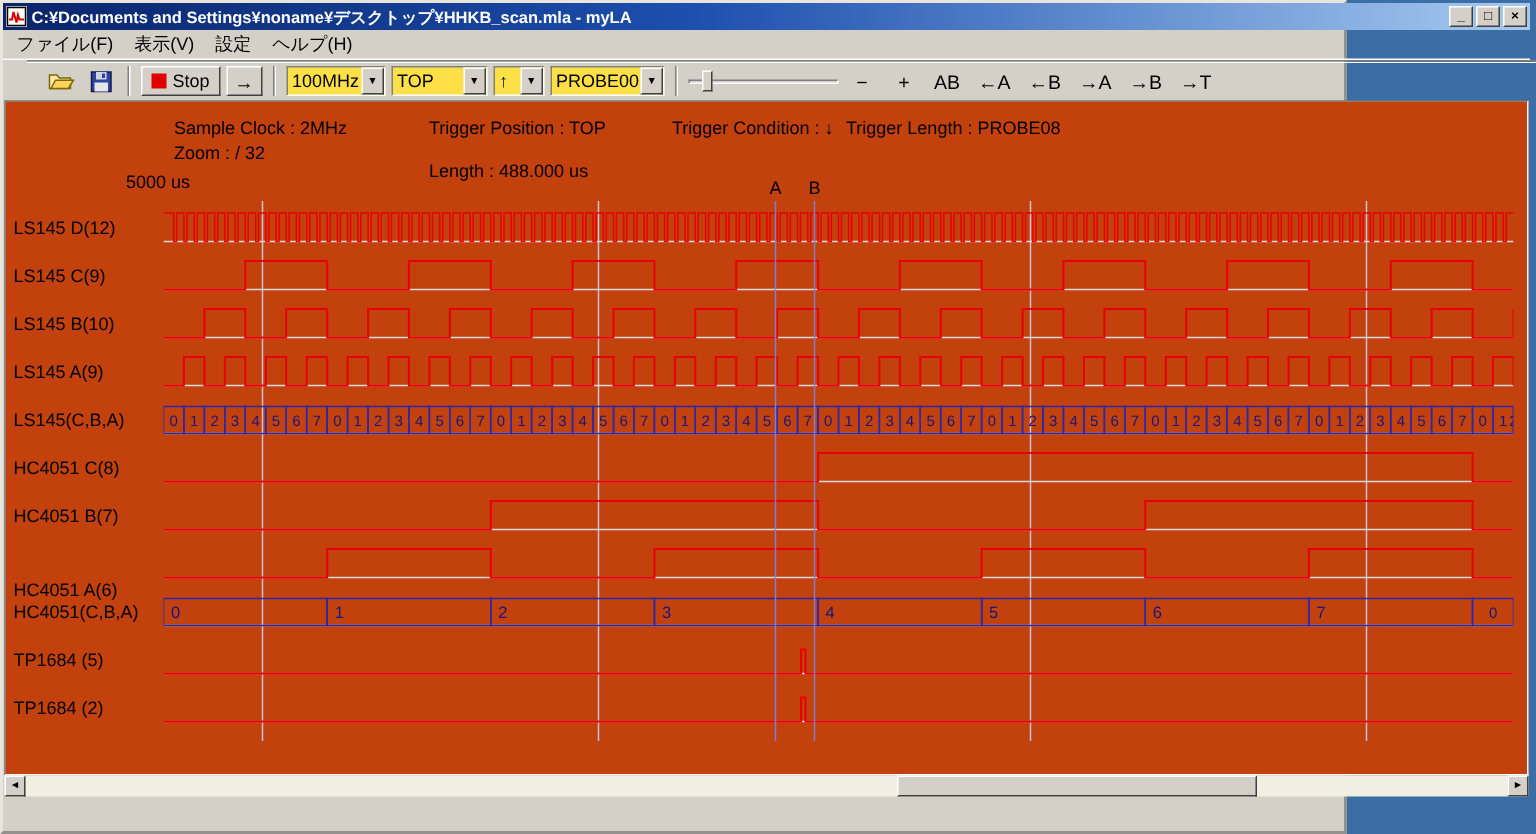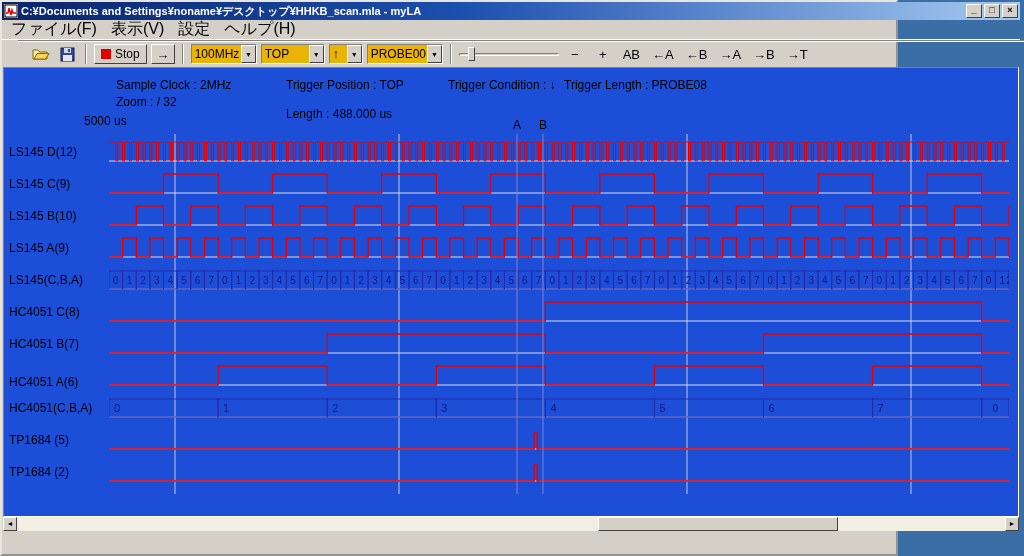--- a/index.html
+++ b/index.html
@@ -15,51 +15,51 @@
   .app-icon { width:14px; height:14px; margin-right:3px; flex:0 0 auto; }
   .title-text { color:#fff; font-size:11px; font-weight:bold; white-space:nowrap;
                 overflow:hidden; flex:1 1 auto; letter-spacing:0; }
   .winbtns { display:flex; gap:2px; flex:0 0 auto; }
   .winbtn { width:16px; height:14px; background:#d4d0c8;
             border:1px solid; border-color:#fff #404040 #404040 #fff;
             font-size:9px; line-height:11px; text-align:center; font-weight:bold; color:#000; }
 
   
   .menubar { position:absolute; top:18px; left:0; width:1018px; height:20px;
-             display:flex; align-items:center; font-size:16px; padding-left:2px;
+             display:flex; align-items:center; font-size:12px; padding-left:2px;
              border-bottom:1px solid #fff; }
   .menu-item { padding:2px 7px; color:#000; }
 
   
   .toolbar { position:absolute; top:38px; left:0; width:1018px; height:27px;
              display:flex; align-items:center; gap:4px; padding-left:12px;
              border-top:1px solid #808080; box-shadow:inset 0 1px 0 #fff; font-size:12px;margin-left:16px; }
   .tb-sep { width:2px; height:20px; border-left:1px solid #808080; border-right:1px solid #fff; margin:0 3px; }
   .icon-btn { width:22px; height:20px; background:transparent; border:1px solid transparent;
               display:flex; align-items:center; justify-content:center; }
   .stop-btn { height:20px; padding:0 6px; display:flex; align-items:center; gap:4px;
               background:#d4d0c8; border:1px solid; border-color:#fff #404040 #404040 #fff; font-size:12px; }
   .stop-square { width:10px; height:10px; background:#e00000; display:inline-block; }
   .tb-btn { min-width:24px; height:20px; background:#d4d0c8; border:1px solid transparent;
             font-size:13px; color:#000; text-align:center; padding:0 3px; }
   .run-btn { border:1px solid; border-color:#fff #404040 #404040 #fff; font-weight:bold; }
-  .combo { display:inline-flex; height:20px; background:#eab308; border:1px solid;
+  .combo { display:inline-flex; height:20px; background:#fde047; border:1px solid;
            border-color:#808080 #fff #fff #808080; align-items:stretch; }
   .combo-value { flex:1 1 auto; font-size:12px; padding:2px 3px; white-space:nowrap; overflow:hidden; }
   .combo-arrow { width:15px; background:#d4d0c8; border:1px solid; border-color:#fff #404040 #404040 #fff;
                  font-size:7px; display:flex; align-items:center; justify-content:center; color:#000; }
   .slider { position:relative; width:100px; height:20px; }
   .slider-track { position:absolute; left:0; right:0; top:9px; height:3px;
                   border:1px solid; border-color:#808080 #fff #fff #808080; }
   .slider-thumb { position:absolute; left:9px; top:3px; width:7px; height:14px;
                   background:#d4d0c8; border:1px solid; border-color:#fff #404040 #404040 #fff; }
 
   
   .content { position:absolute; top:65px; left:1px; width:1016px; height:450px;
-             background:#1d4ed8; border:1px solid; border-color:#808080 #fff #fff #808080; overflow:hidden; }
+             background:#c2410c; border:1px solid; border-color:#808080 #fff #fff #808080; overflow:hidden; }
   .info-text { position:absolute; font-size:12px; color:#000; white-space:nowrap; }
   .channel-label { position:absolute; left:5px; width:100px; height:16px;
                    font-size:12px; color:#000; white-space:nowrap; }
   .cursor-label { position:absolute; font-size:12px; color:#000; }
   #wave-svg { position:absolute; left:105px; top:66px; }
   #wave-svg text { font-family:"Liberation Sans", sans-serif; }
 
   
   .hscroll { position:absolute; top:515px; left:1px; width:1016px; height:14px;
              background:#f1efe2; }
@@ -167,21 +167,21 @@
     <span class="cursor-label" style="left:509px; top:50px">A</span>
     <span class="cursor-label" style="left:535px; top:50px">B</span>
 
     <span class="channel-label" style="top:77px">LS145 D(12)</span>
     <span class="channel-label" style="top:109px">LS145 C(9)</span>
     <span class="channel-label" style="top:141px">LS145 B(10)</span>
     <span class="channel-label" style="top:173px">LS145 A(9)</span>
     <span class="channel-label" style="top:205px">LS145(C,B,A)</span>
     <span class="channel-label" style="top:237px">HC4051 C(8)</span>
     <span class="channel-label" style="top:269px">HC4051 B(7)</span>
-    <span class="channel-label" style="top:307px">HC4051 A(6)</span>
+    <span class="channel-label" style="top:318px">HC4051 A(6)</span>
     <span class="channel-label" style="top:333px">HC4051(C,B,A)</span>
     <span class="channel-label" style="top:365px">TP1684 (5)</span>
     <span class="channel-label" style="top:397px">TP1684 (2)</span>
 
     <svg id="wave-svg" width="900" height="360">
         <line x1="66" y1="0" x2="66" y2="360" stroke="#c6c6d6" stroke-width="1"></line>
         <line x1="290" y1="0" x2="290" y2="360" stroke="#c6c6d6" stroke-width="1"></line>
         <line x1="578" y1="0" x2="578" y2="360" stroke="#c6c6d6" stroke-width="1"></line>
         <line x1="802" y1="0" x2="802" y2="360" stroke="#c6c6d6" stroke-width="1"></line>
         <line x1="0" y1="27" x2="900" y2="27" stroke="#dcdcdc" stroke-width="1"></line>

